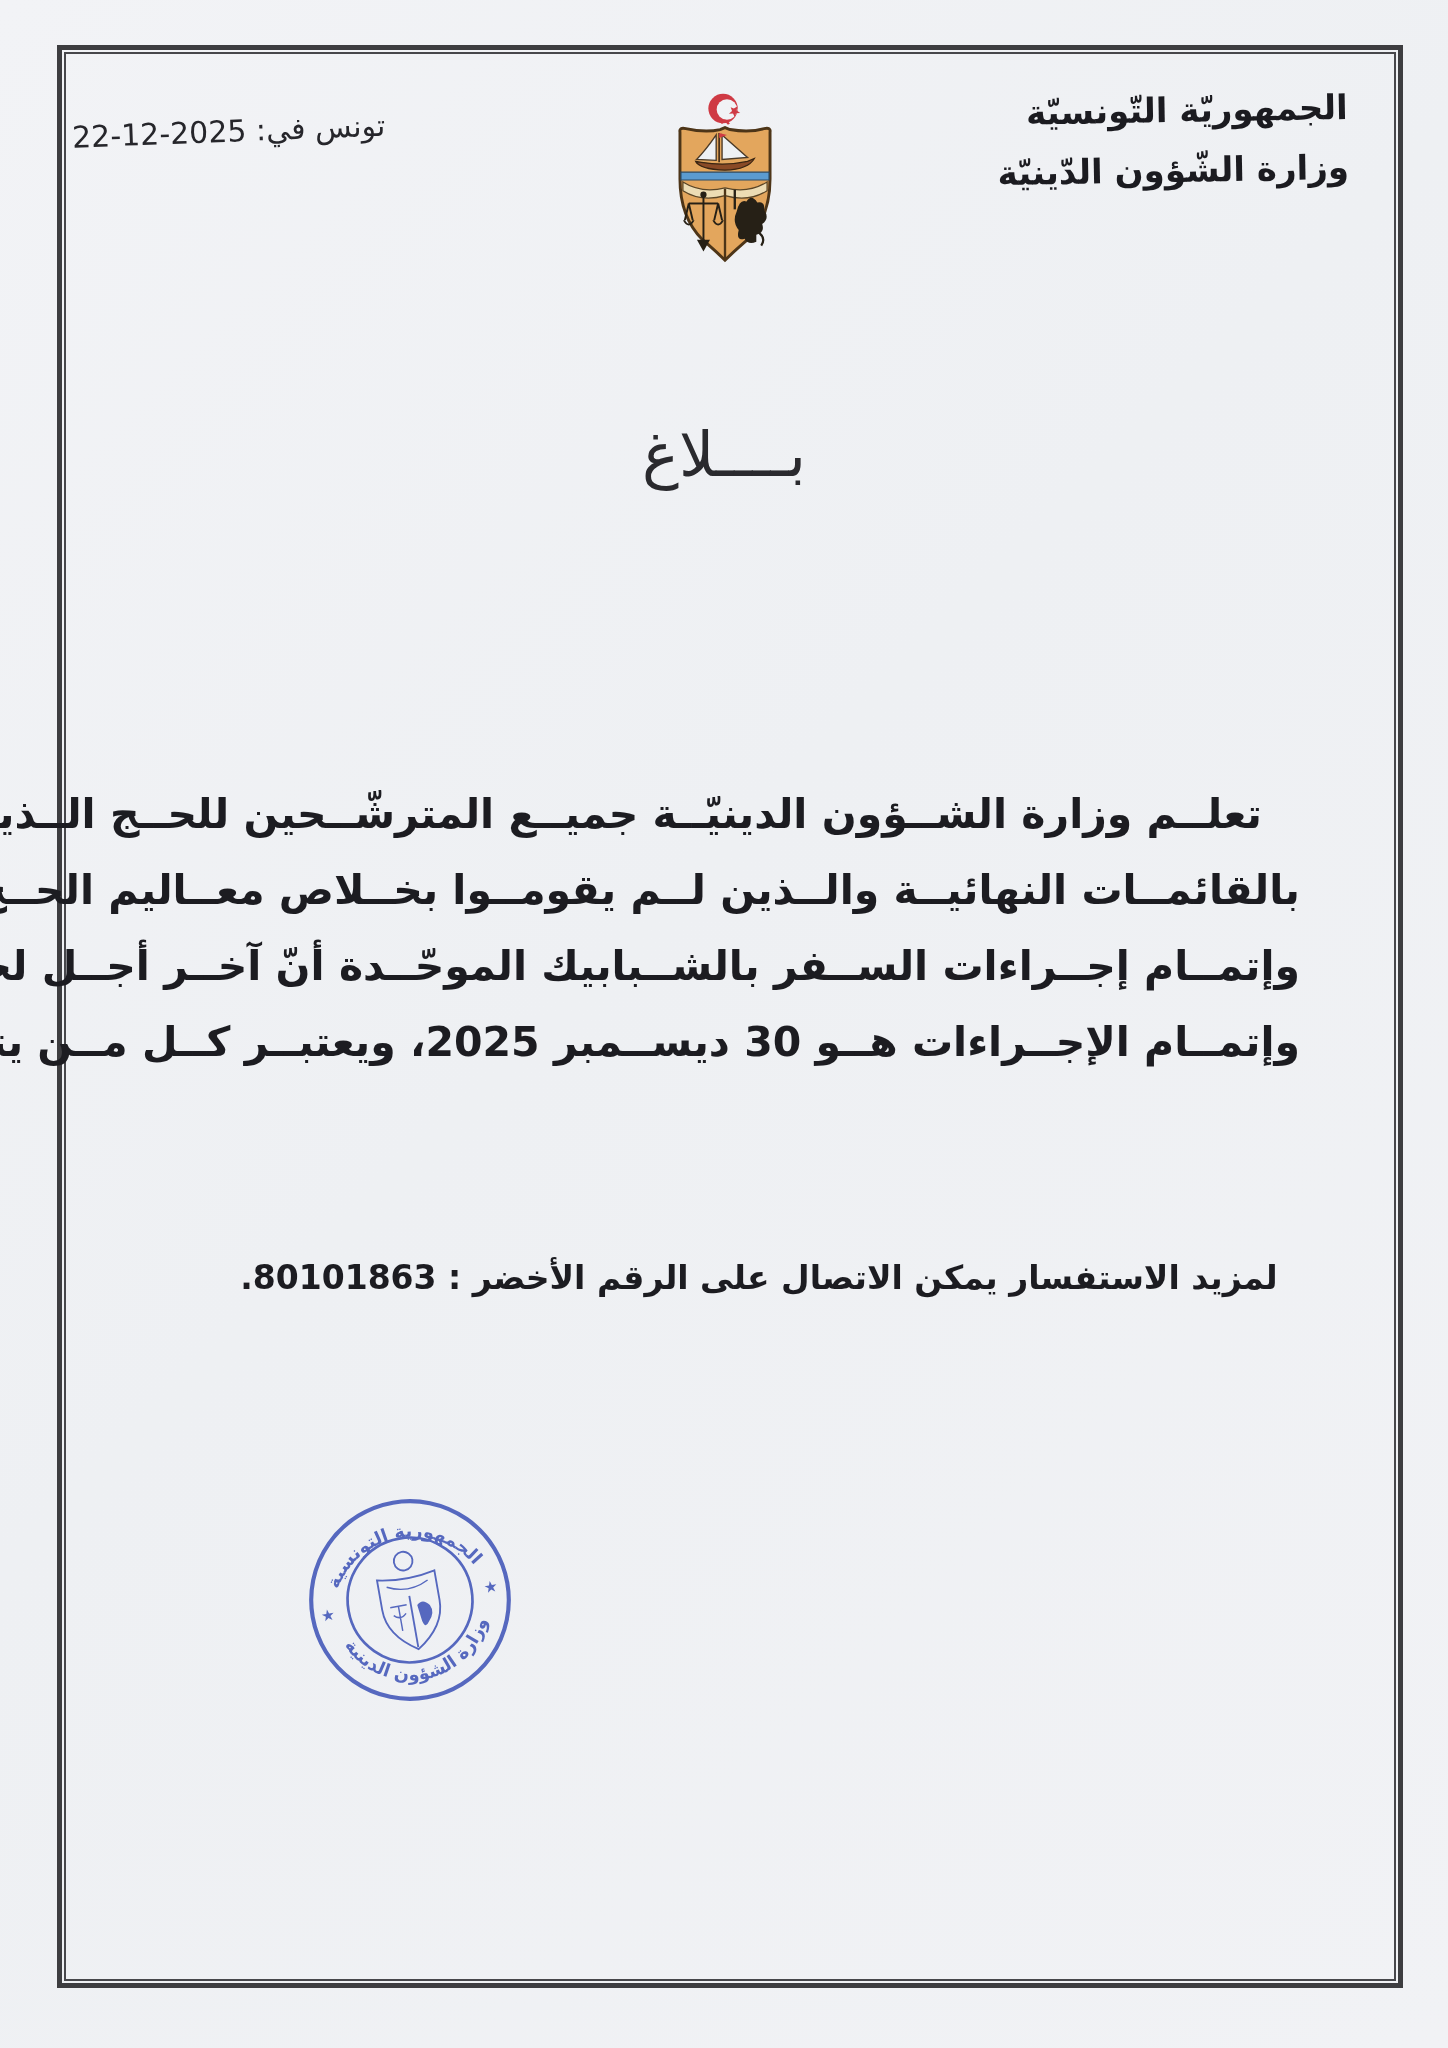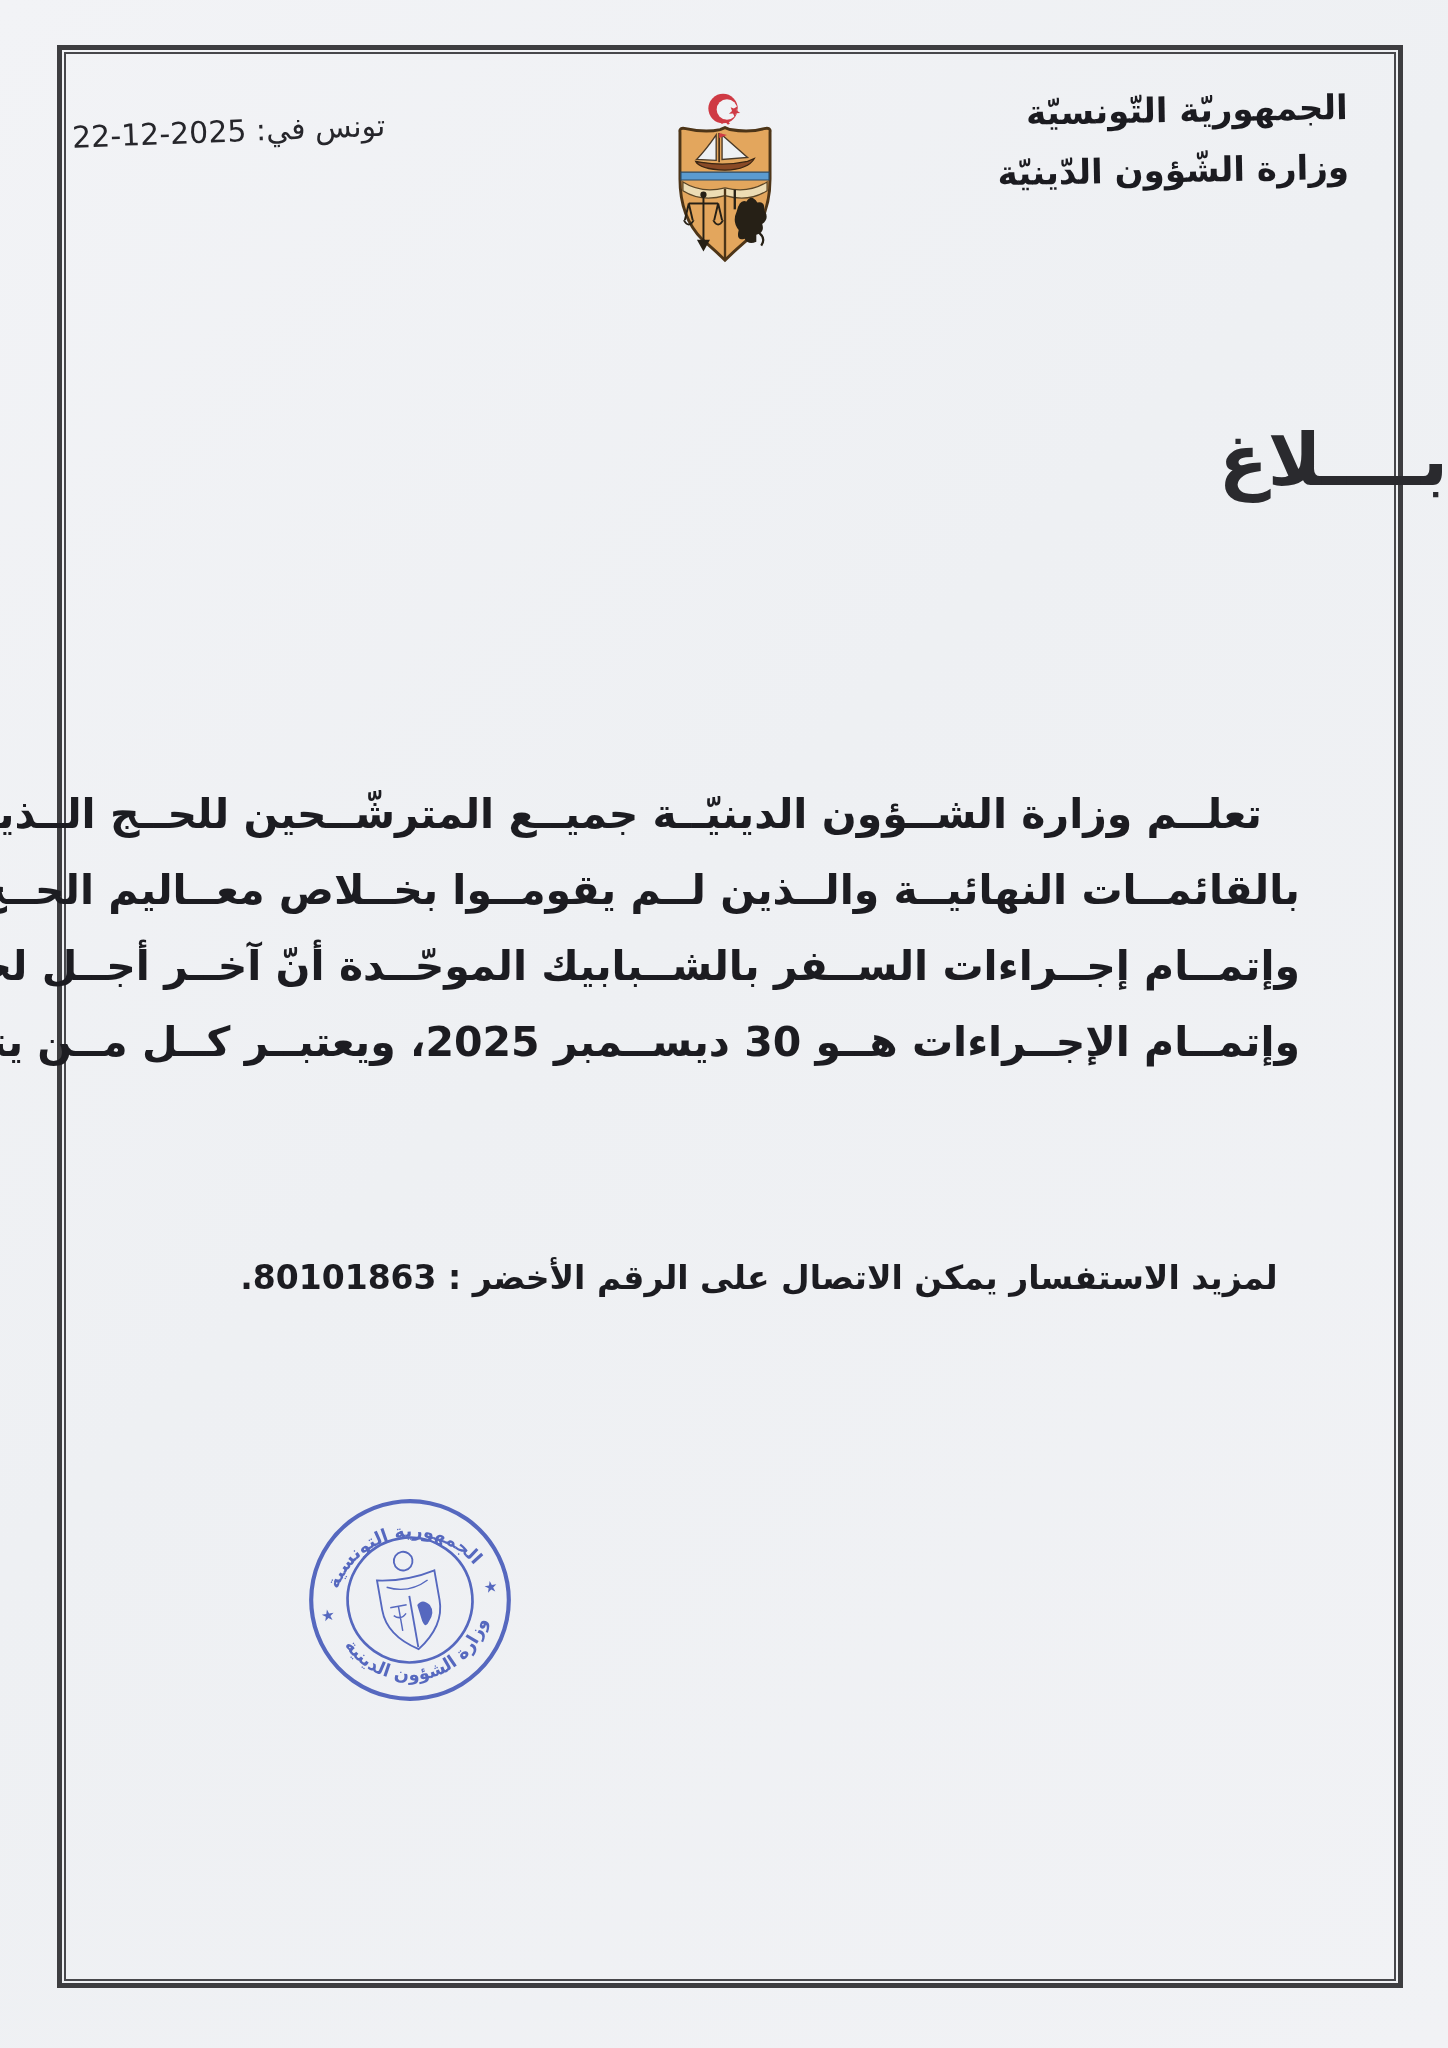--- a/index.html
+++ b/index.html
@@ -49,23 +49,23 @@
   }
   .emblem{
     position:absolute;
     top:86px;left:666px;
     width:118px;height:186px;
   }
   .doc-title{
     position:absolute;
     top:418px;left:0;right:0;
     direction:rtl;
-    text-align:right;
-    font-size:72px;
-    font-weight:700;
+    text-align:center;
+    font-size:62px;
+    font-weight:400;
     color:#2a2a2e;
   }
   .body-block{
     position:absolute;
     top:776px;left:150px;
     width:1150px;
     direction:rtl;
     font-size:41px;
     font-weight:700;
     color:#1c1c21;

